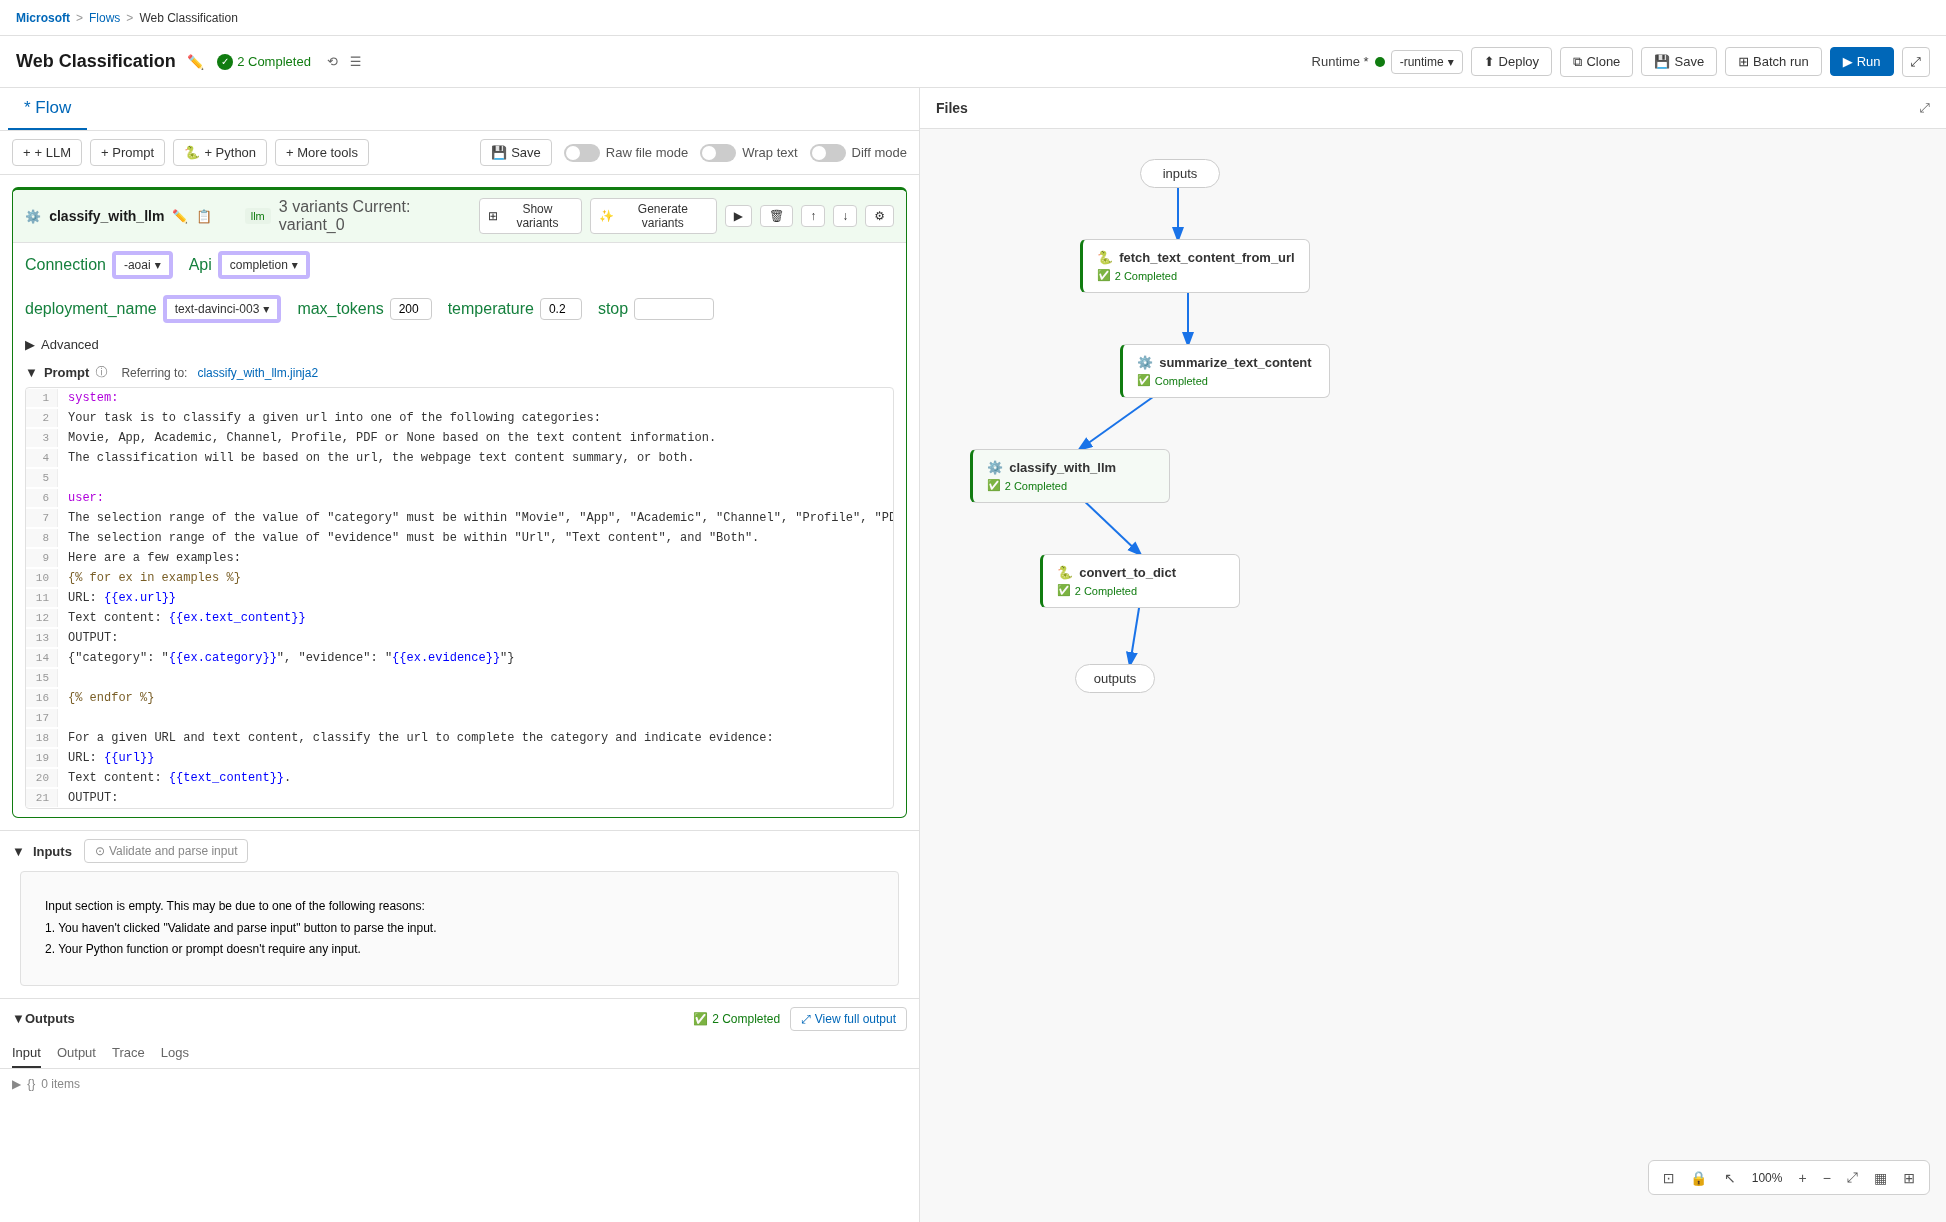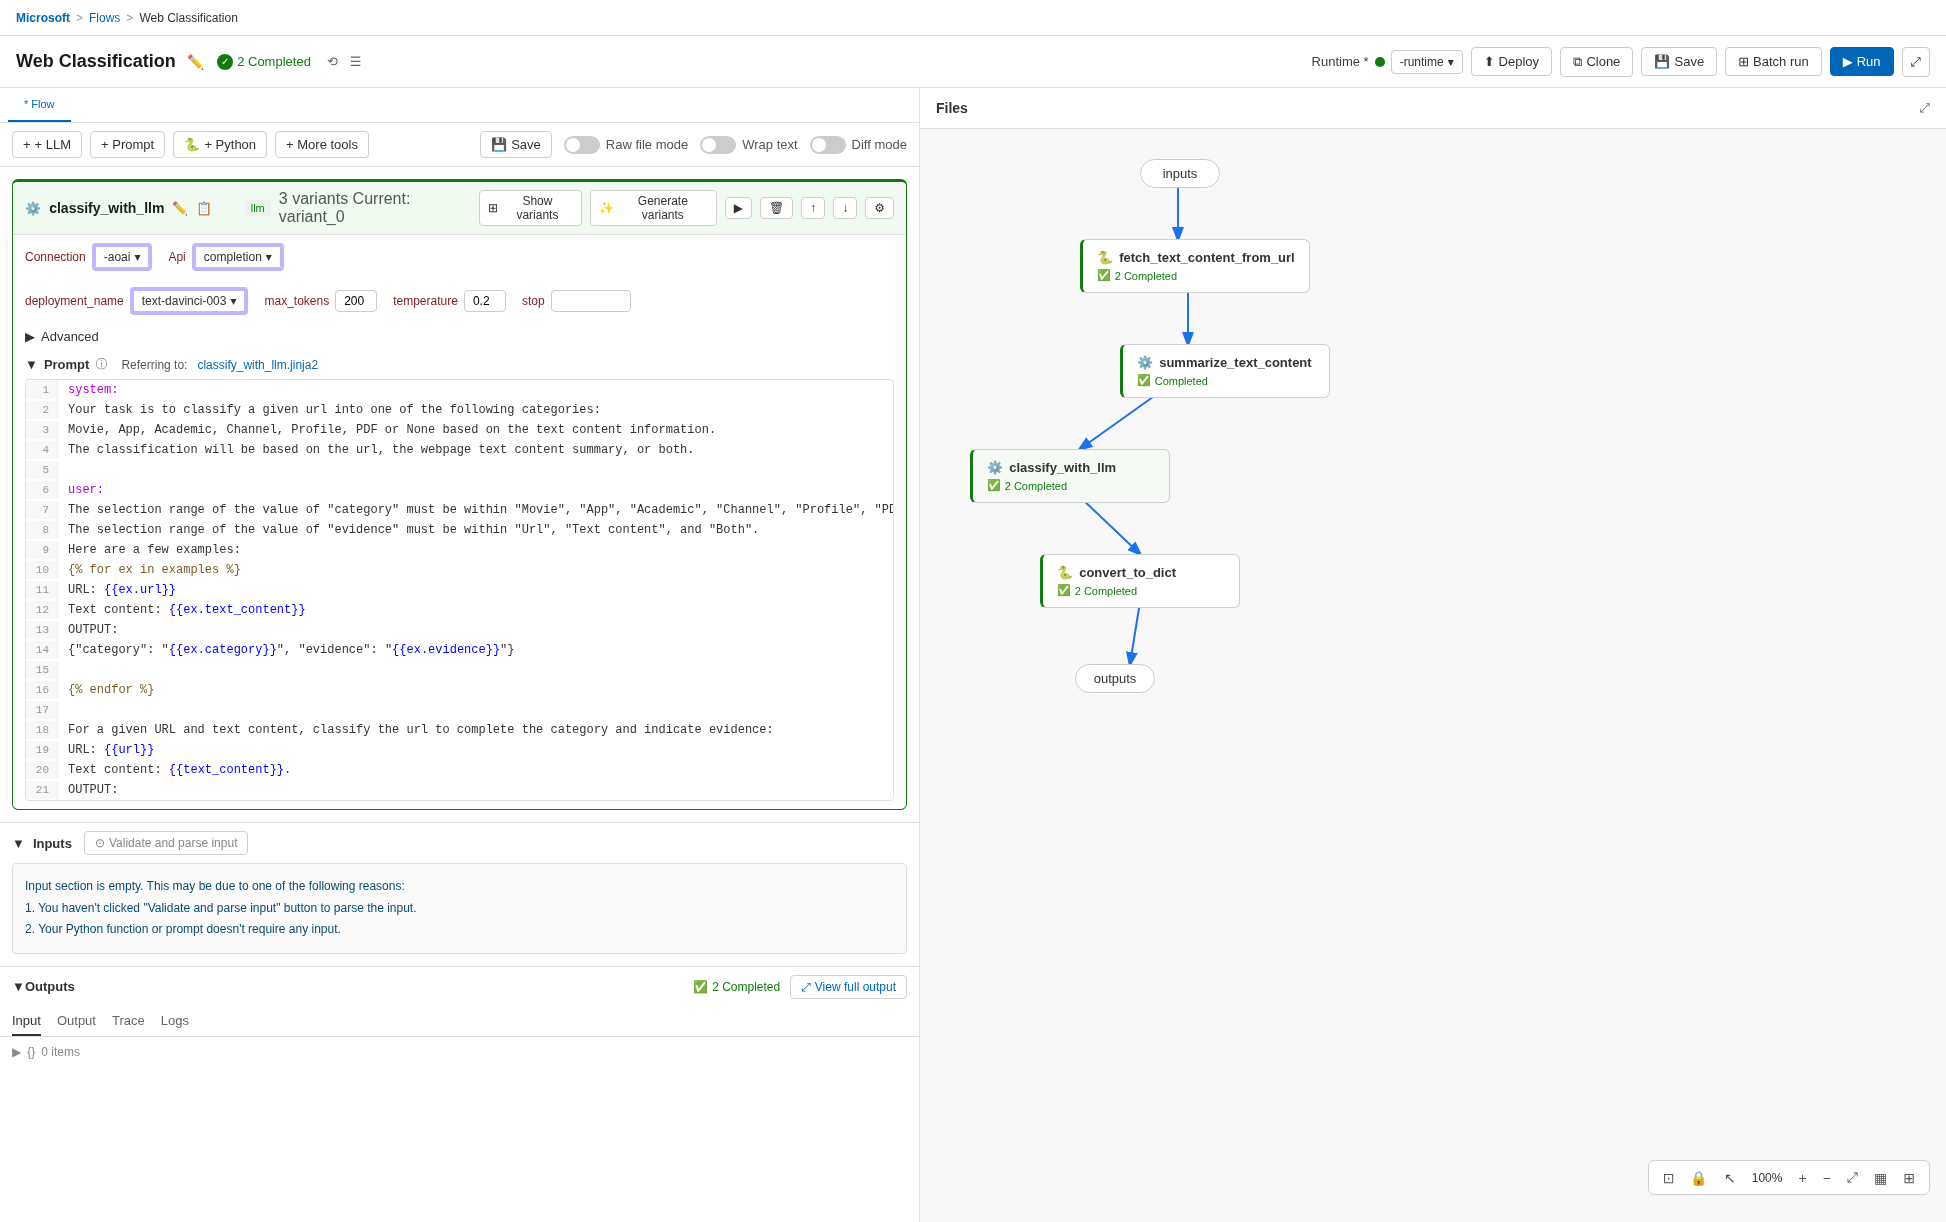--- a/index.html
+++ b/index.html
@@ -28,21 +28,21 @@
     .btn-icon { padding: 6px 8px; }
 
     
     .main { display: flex; height: calc(100vh - 88px); }
 
     
     .left-panel { width: 920px; display: flex; flex-direction: column; background: #fff; border-right: 1px solid #e0e0e0; overflow-y: auto; }
 
     
     .tabs { display: flex; border-bottom: 1px solid #e0e0e0; padding: 0 8px; background: #fff; }
-    .tab { padding: 10px 16px; cursor: pointer; font-size: 11px; color: #666; border-bottom: 2px solid transparent; }
+    .tab { padding: 10px 16px; cursor: pointer; font-size: 17px; color: #666; border-bottom: 2px solid transparent; }
     .tab.active { color: #0067b8; border-bottom-color: #0067b8; font-weight: 500; }
 
     
     .toolbar { display: flex; align-items: center; padding: 8px 12px; gap: 8px; border-bottom: 1px solid #e0e0e0; background: #fff; flex-wrap: wrap; }
     .tool-btn { display: flex; align-items: center; gap: 4px; padding: 5px 10px; border: 1px solid #d0d0d0; border-radius: 4px; cursor: pointer; font-size: 13px; background: #fff; color: #333; }
     .toolbar-right { margin-left: auto; display: flex; align-items: center; gap: 12px; }
     .toggle-group { display: flex; align-items: center; gap: 6px; font-size: 13px; color: #555; }
     .toggle { width: 36px; height: 18px; background: #ccc; border-radius: 9px; cursor: pointer; position: relative; }
     .toggle-knob { width: 14px; height: 14px; background: #fff; border-radius: 50%; position: absolute; top: 2px; left: 2px; transition: left 0.2s; }
 
@@ -50,21 +50,21 @@
     .node-card { margin: 12px; border: 1px solid #107c10; border-radius: 6px; border-top: 3px solid #107c10; overflow: hidden; }
     .node-header { display: flex; align-items: center; padding: 8px 12px; background: #f0faf0; gap: 8px; border-bottom: 1px solid #e0e0e0; }
     .node-title { font-weight: 600; font-size: 14px; color: #1a1a1a; }
     .node-badge { background: #e8f4e8; color: #107c10; font-size: 11px; padding: 2px 6px; border-radius: 3px; margin-left: 24px; }
     .variants-info { font-size: 16px; color: #555; }
     .variant-btn { display: flex; align-items: center; gap: 4px; padding: 3px 8px; border: 1px solid #d0d0d0; border-radius: 4px; cursor: pointer; font-size: 12px; background: #fff; color: #333; }
 
     
     .fields-row { display: flex; align-items: center; gap: 16px; padding: 8px 12px; flex-wrap: wrap; }
     .field-group { display: flex; align-items: center; gap: 6px; }
-    .field-label { font-size: 12px; color: #7f1d1d; white-space: nowrap; }
+    .field-label { font-size: 16px; color: #15803d; white-space: nowrap; }
     .field-select { border: 4px solid #c4b5fd; border-radius: 4px; padding: 3px 8px; font-size: 12px; background: #fff; cursor: pointer; display: flex; align-items: center; gap: 4px; }
     .field-input { border: 1px solid #ccc; border-radius: 4px; padding: 3px 8px; font-size: 12px; width: 42px; }
 
     
     .section-toggle { display: flex; align-items: center; gap: 6px; padding: 6px 12px; cursor: pointer; font-size: 13px; color: #333; font-weight: 500; }
 
     
     .prompt-section { padding: 0 12px 8px; }
     .prompt-header { display: flex; align-items: center; gap: 6px; padding: 6px 0; cursor: pointer; }
     .prompt-title { font-weight: 600; font-size: 13px; }
@@ -73,21 +73,21 @@
     .code-line { display: flex; padding: 1px 0; }
     .line-num { width: 32px; text-align: right; padding-right: 8px; color: #999; font-size: 11px; user-select: none; background: #f8f8f8; border-right: 1px solid #eee; flex-shrink: 0; line-height: 18px; }
     .line-content { padding-left: 10px; color: #333; line-height: 18px; white-space: pre; }
     .kw { color: #af00db; }
     .var { color: #0000ff; }
     .tmpl { color: #795e26; }
 
     
     .section-header { display: flex; align-items: center; gap: 8px; padding: 8px 12px; font-weight: 600; font-size: 13px; border-top: 1px solid #e0e0e0; }
     .validate-btn { display: flex; align-items: center; gap: 4px; padding: 4px 10px; border: 1px solid #d0d0d0; border-radius: 4px; cursor: pointer; font-size: 12px; background: #fff; color: #888; margin-left: 4px; }
-    .inputs-empty { padding: 12px; color: #0c4a6e; font-size: 12px; line-height: 1.8; background: #fafafa; border: 1px solid #e0e0e0; border-radius: 4px; margin: 0 12px 12px; }
+    .inputs-empty { padding: 24px; color: #000000; font-size: 12px; line-height: 1.8; background: #fafafa; border: 1px solid #e0e0e0; border-radius: 4px; margin: 0 20px 12px; }
 
     
     .outputs-section { border-top: 1px solid #e0e0e0; }
     .outputs-header { display: flex; align-items: center; padding: 8px 12px; }
     .outputs-status { margin-left: auto; display: flex; align-items: center; gap: 10px; }
     .completed-badge { display: flex; align-items: center; gap: 4px; color: #107c10; font-size: 12px; }
     .view-output-btn { display: flex; align-items: center; gap: 4px; padding: 4px 10px; border: 1px solid #d0d0d0; border-radius: 4px; cursor: pointer; font-size: 12px; background: #fff; color: #0067b8; }
     .output-tabs { display: flex; border-bottom: 1px solid #e0e0e0; padding: 0 12px; gap: 16px; }
     .output-tab { padding: 6px 0; font-size: 13px; color: #666; cursor: pointer; border-bottom: 2px solid transparent; }
     .output-tab.active { color: #333; border-bottom-color: #333; font-weight: 500; }

